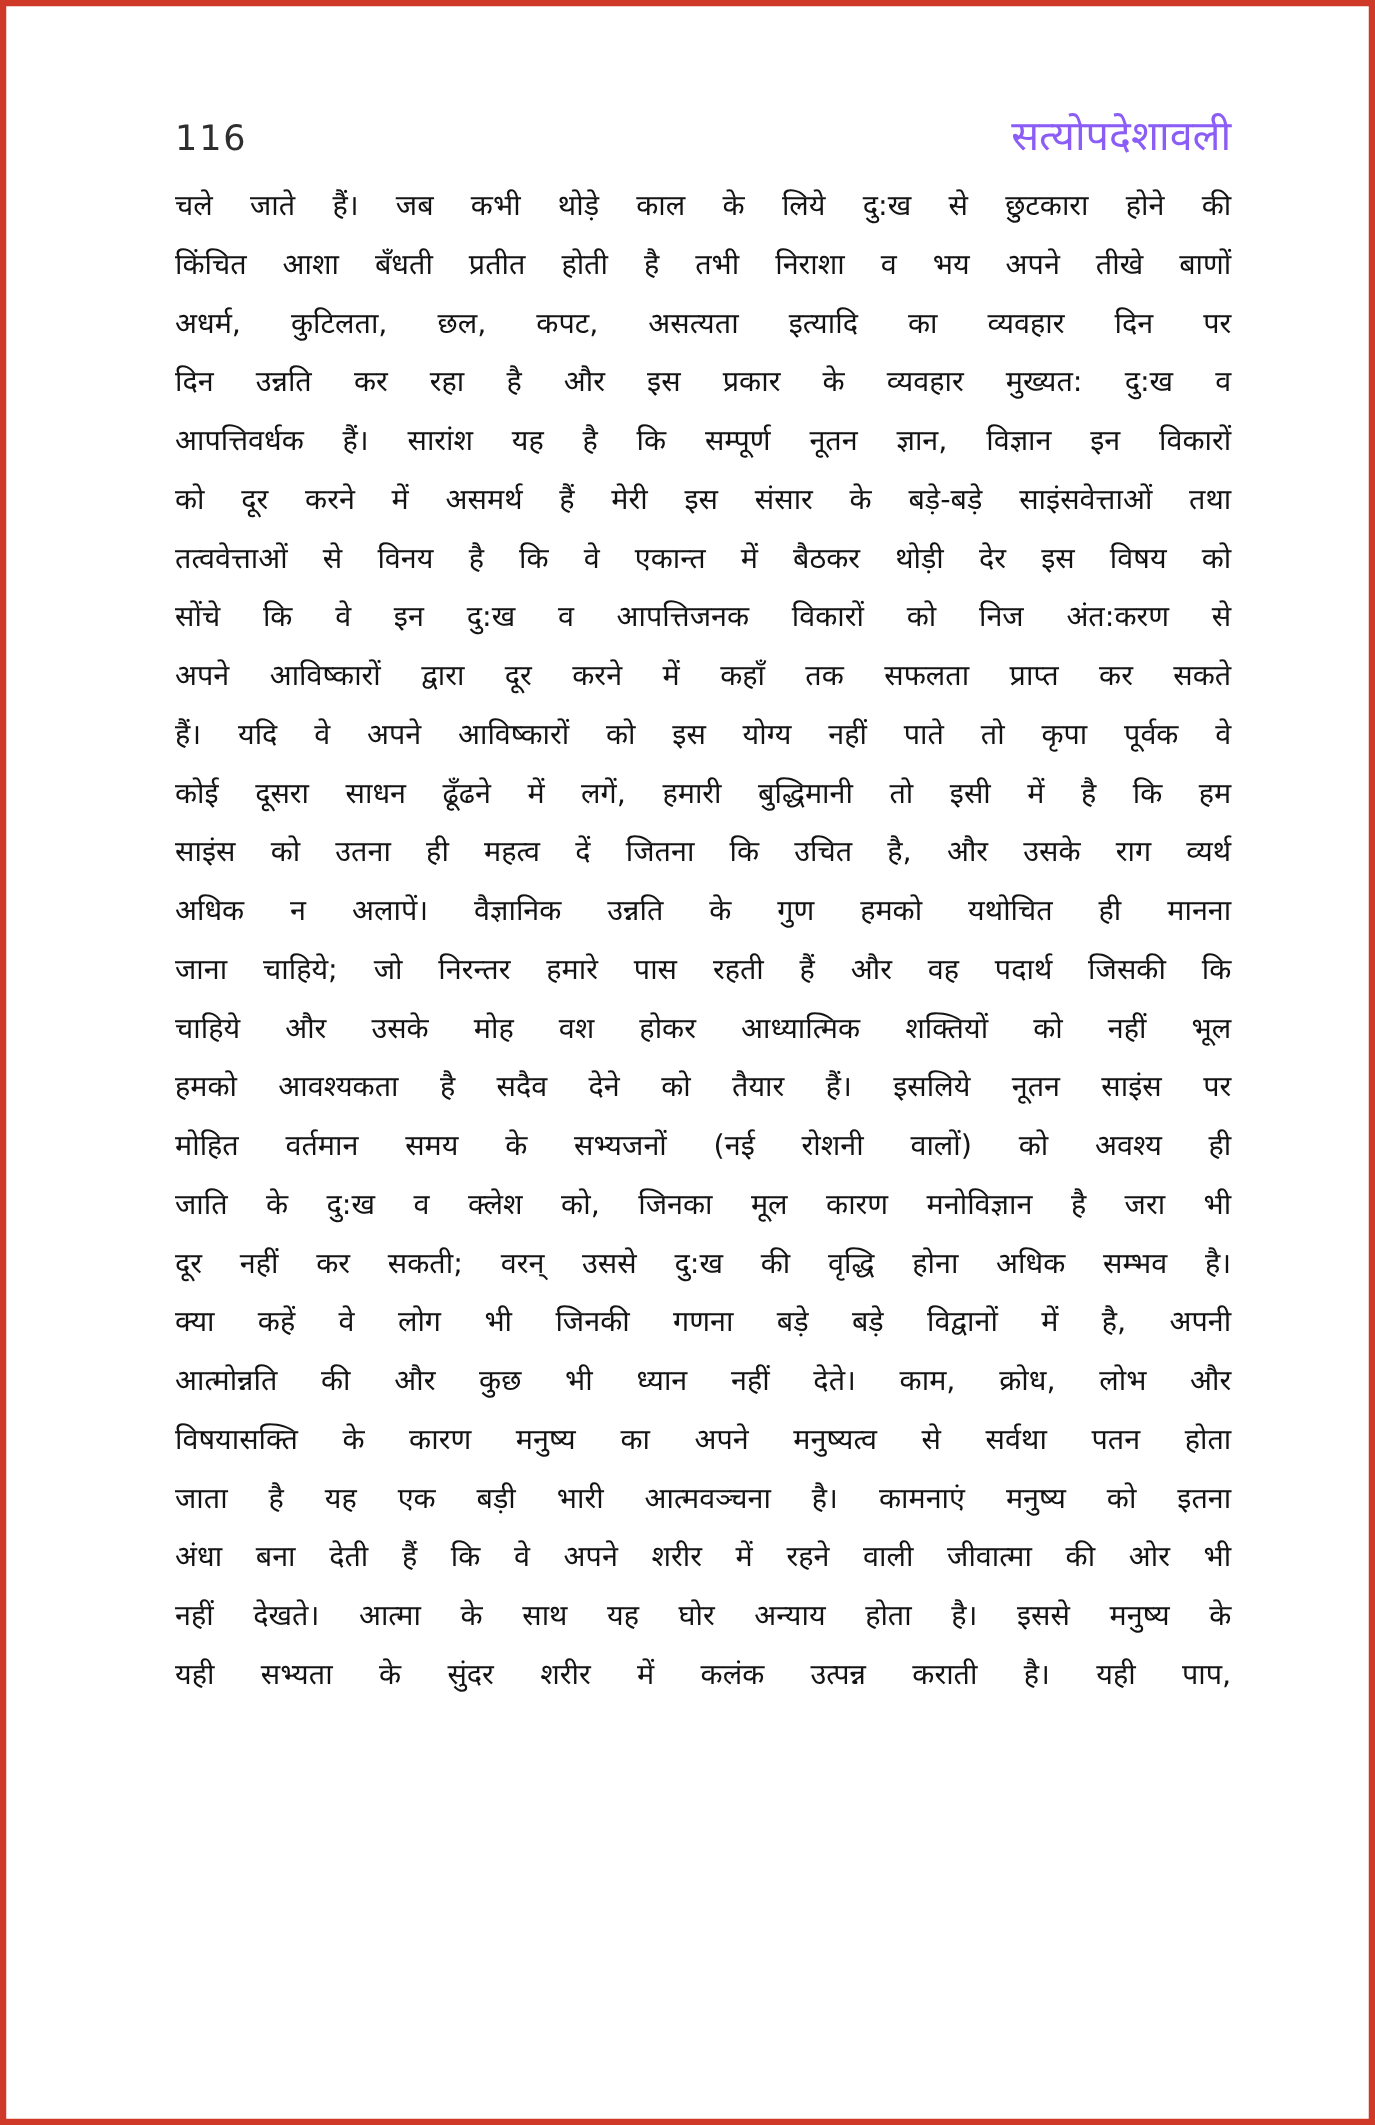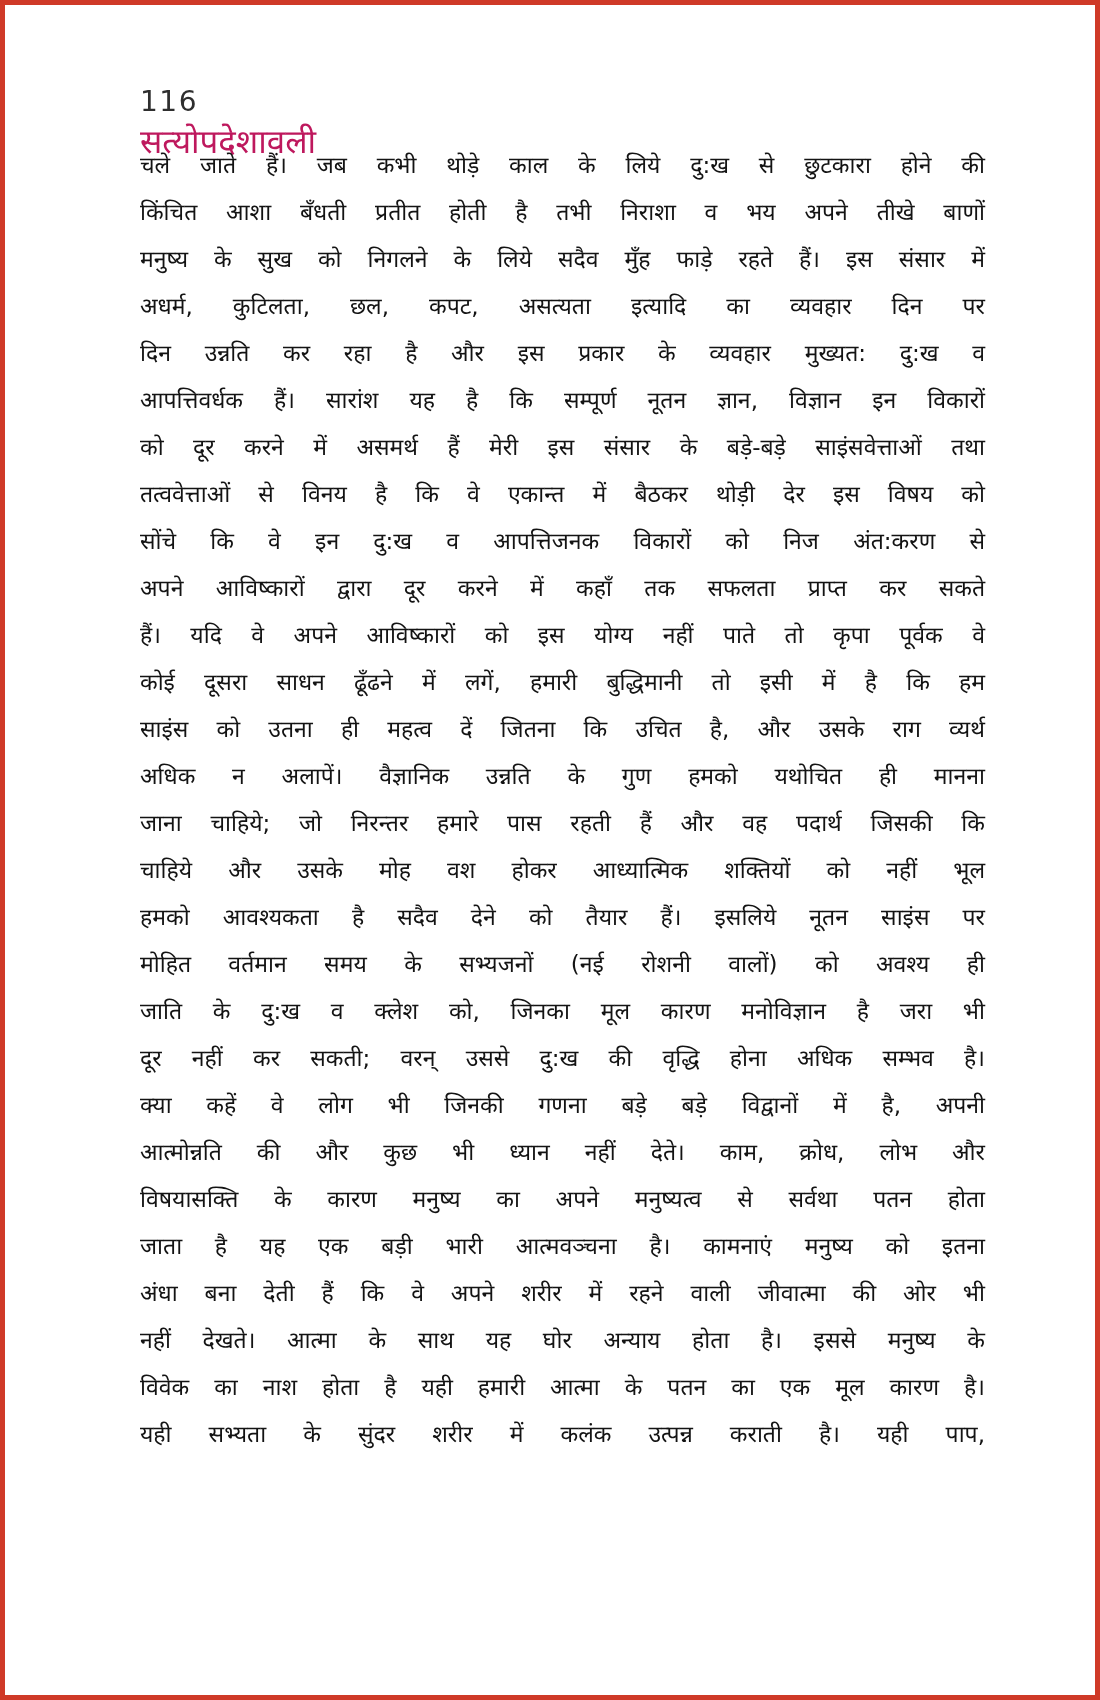--- a/index.html
+++ b/index.html
@@ -19,30 +19,29 @@
     overflow: hidden;
   }
   .header {
     position: absolute;
     left: 135px;
     right: 110px;
     top: 80px;
     display: flex;
     justify-content: space-between;
     align-items: baseline;
-    flex-direction: column;
   }
   .page-num {
     font-size: 28px;
     letter-spacing: 1.5px;
     color: #2e2e2e;
   }
   .running-title {
     font-size: 33px;
-    color: #be185d;
+    color: #8b5cf6;
   }
   .body-text {
     position: absolute;
     left: 135px;
     right: 110px;
     top: 137px;
   }
   .line {
     font-size: 23px;
     line-height: 47px;
@@ -59,21 +58,20 @@
 <body>
 
 <div class="page" style="border-color: rgb(207, 58, 40); background: rgb(255, 255, 255); color: rgb(19, 19, 19);">
   <div class="header">
     <span class="page-num">116</span>
     <span class="running-title">सत्योपदेशावली</span>
   </div>
   <div class="body-text" id="body-text">
       <div class="line">चले जाते हैं। जब कभी थोड़े काल के लिये दु:ख से छुटकारा होने की</div>
       <div class="line">किंचित आशा बँधती प्रतीत होती है तभी निराशा व भय अपने तीखे बाणों</div>
-      <div class="line">मनुष्य के सुख को निगलने के लिये सदैव मुँह फाड़े रहते हैं। इस संसार में</div>
       <div class="line">अधर्म, कुटिलता, छल, कपट, असत्यता इत्यादि का व्यवहार दिन पर</div>
       <div class="line">दिन उन्नति कर रहा है और इस प्रकार के व्यवहार मुख्यत: दु:ख व</div>
       <div class="line">आपत्तिवर्धक हैं। सारांश यह है कि सम्पूर्ण नूतन ज्ञान, विज्ञान इन विकारों</div>
       <div class="line">को दूर करने में असमर्थ हैं मेरी इस संसार के बड़े-बड़े साइंसवेत्ताओं तथा</div>
       <div class="line">तत्ववेत्ताओं से विनय है कि वे एकान्त में बैठकर थोड़ी देर इस विषय को</div>
       <div class="line">सोंचे कि वे इन दु:ख व आपत्तिजनक विकारों को निज अंत:करण से</div>
       <div class="line">अपने आविष्कारों द्वारा दूर करने में कहाँ तक सफलता प्राप्त कर सकते</div>
       <div class="line">हैं। यदि वे अपने आविष्कारों को इस योग्य नहीं पाते तो कृपा पूर्वक वे</div>
       <div class="line">कोई दूसरा साधन ढूँढने में लगें, हमारी बुद्धिमानी तो इसी में है कि हम</div>
       <div class="line">साइंस को उतना ही महत्व दें जितना कि उचित है, और उसके राग व्यर्थ</div>
@@ -83,16 +81,15 @@
       <div class="line">हमको आवश्यकता है सदैव देने को तैयार हैं। इसलिये नूतन साइंस पर</div>
       <div class="line">मोहित वर्तमान समय के सभ्यजनों (नई रोशनी वालों) को अवश्य ही</div>
       <div class="line">जाति के दु:ख व क्लेश को, जिनका मूल कारण मनोविज्ञान है जरा भी</div>
       <div class="line">दूर नहीं कर सकती; वरन् उससे दु:ख की वृद्धि होना अधिक सम्भव है।</div>
       <div class="line">क्या कहें वे लोग भी जिनकी गणना बड़े बड़े विद्वानों में है, अपनी</div>
       <div class="line">आत्मोन्नति की और कुछ भी ध्यान नहीं देते। काम, क्रोध, लोभ और</div>
       <div class="line">विषयासक्ति के कारण मनुष्य का अपने मनुष्यत्व से सर्वथा पतन होता</div>
       <div class="line">जाता है यह एक बड़ी भारी आत्मवञ्चना है। कामनाएं मनुष्य को इतना</div>
       <div class="line">अंधा बना देती हैं कि वे अपने शरीर में रहने वाली जीवात्मा की ओर भी</div>
       <div class="line">नहीं देखते। आत्मा के साथ यह घोर अन्याय होता है। इससे मनुष्य के</div>
-      <div class="line">विवेक का नाश होता है यही हमारी आत्मा के पतन का एक मूल कारण है।</div>
       <div class="line">यही सभ्यता के सुंदर शरीर में कलंक उत्पन्न कराती है। यही पाप,</div>
     </div>
 </div>
 
 </body></html>

